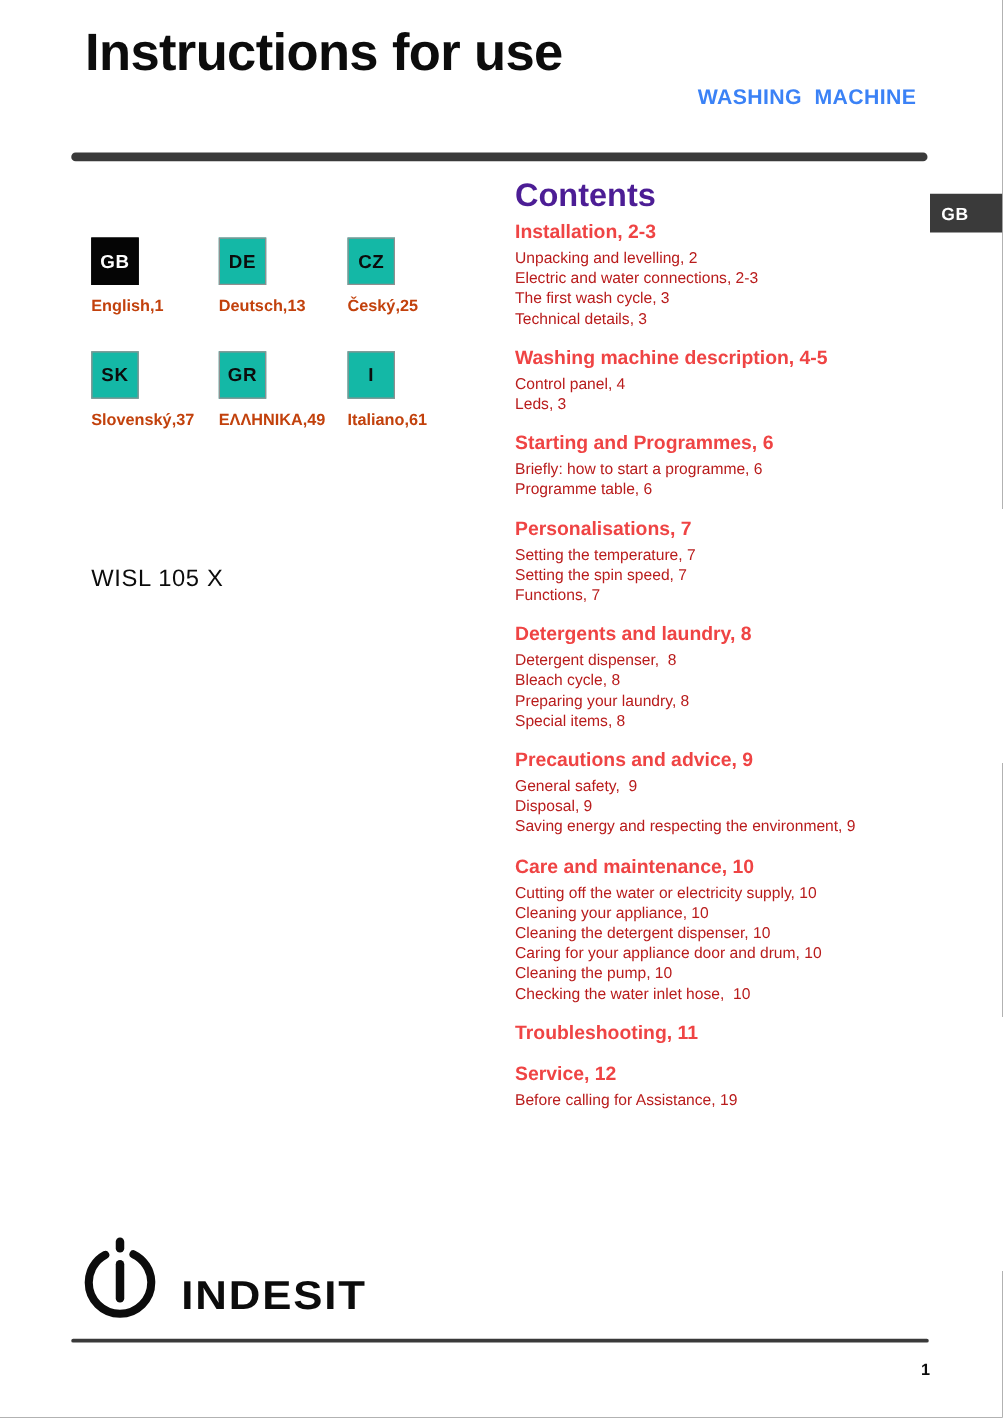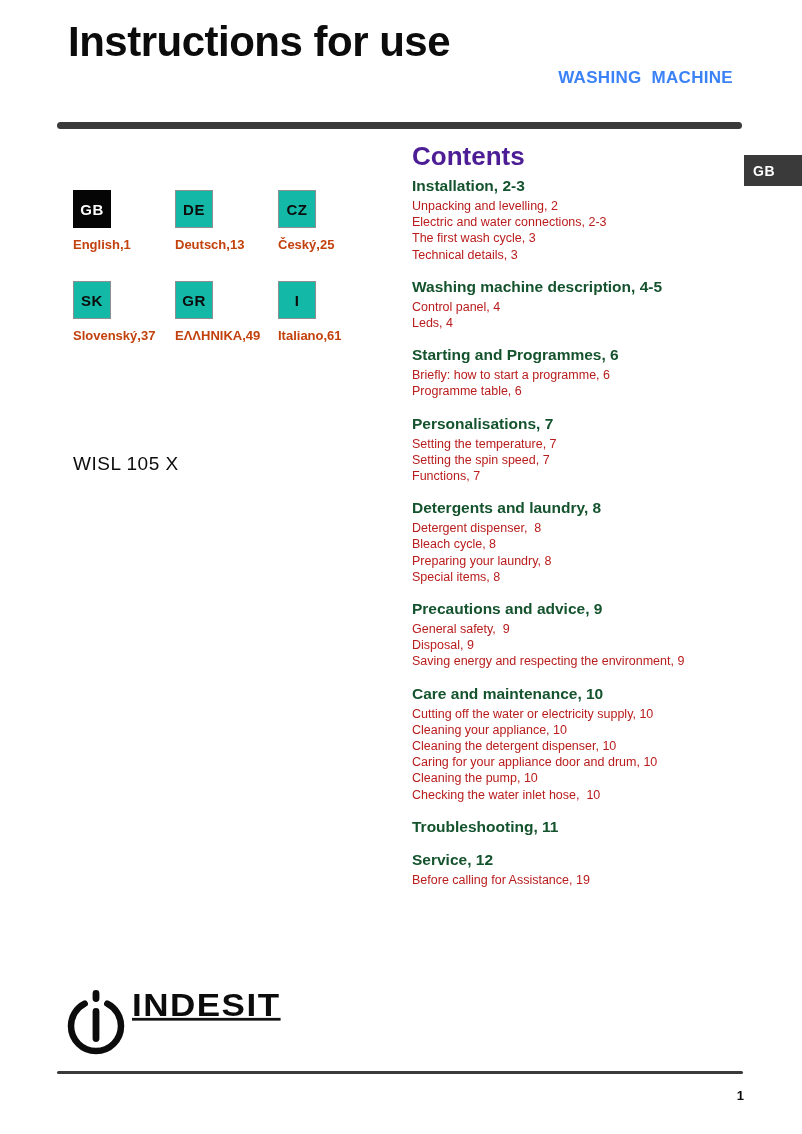--- a/index.html
+++ b/index.html
@@ -46,28 +46,28 @@
     position:absolute;left:73px;top:453px;
     font-size:19px;font-weight:normal;letter-spacing:0.5px;color:#0c0c0c;
   }
   .contents{position:absolute;left:412px;top:145px;width:352px;}
   .contents h2{
     margin:0 0 10px 0;font-size:26px;font-weight:bold;line-height:22px;color:#4c1d95;
   }
   .section{margin-top:15px;}
   .section:first-child{margin-top:0;}
   .section h3{
-    margin:0 0 3px 0;font-size:15.5px;font-weight:bold;line-height:18px;color:#14532d;
+    margin:0 0 3px 0;font-size:15.5px;font-weight:bold;line-height:18px;color:#ef4444;
   }
   .section p{
     margin:0;font-size:12.5px;line-height:16.2px;color:#b91c1c;white-space:pre-wrap;
   }
   .logo{
     position:absolute;left:60px;top:985px;
-    display:flex;align-items:flex-start;text-decoration:underline;
+    display:flex;align-items:flex-end;gap:13px;
   }
   .wordmark{
     font-size:35px;font-weight:bold;letter-spacing:1.5px;color:#0c0c0c;
     transform:scaleY(0.92);
   }
   .page-number{
     position:absolute;right:58px;top:1088px;
     font-size:13px;font-weight:bold;color:#0c0c0c;
   }
 </style>
@@ -131,21 +131,21 @@
         <div class="section">
           <h3>Installation, 2-3</h3>
           <p>Unpacking and levelling, 2</p>
           <p>Electric and water connections, 2-3</p>
           <p>The first wash cycle, 3</p>
           <p>Technical details, 3</p>
         </div>
         <div class="section">
           <h3>Washing machine description, 4-5</h3>
           <p>Control panel, 4</p>
-          <p>Leds, 4</p>
+          <p>Leds, 3</p>
         </div>
         <div class="section">
           <h3>Starting and Programmes, 6</h3>
           <p>Briefly: how to start a programme, 6</p>
           <p>Programme table, 6</p>
         </div>
         <div class="section">
           <h3>Personalisations, 7</h3>
           <p>Setting the temperature, 7</p>
           <p>Setting the spin speed, 7</p>

